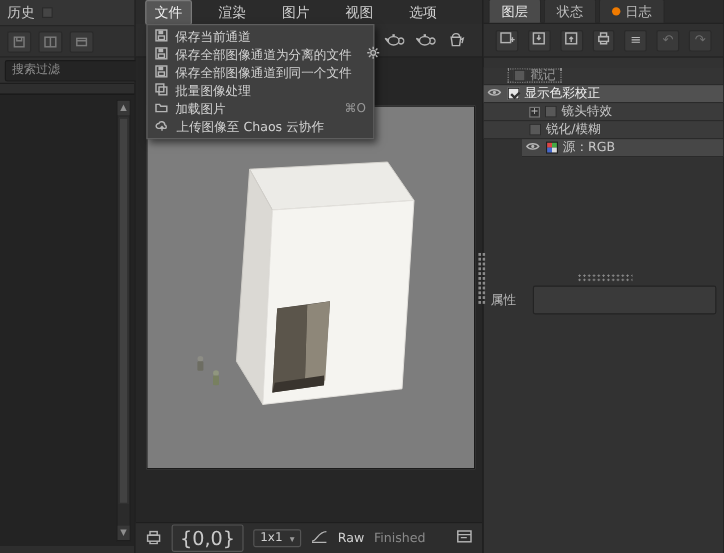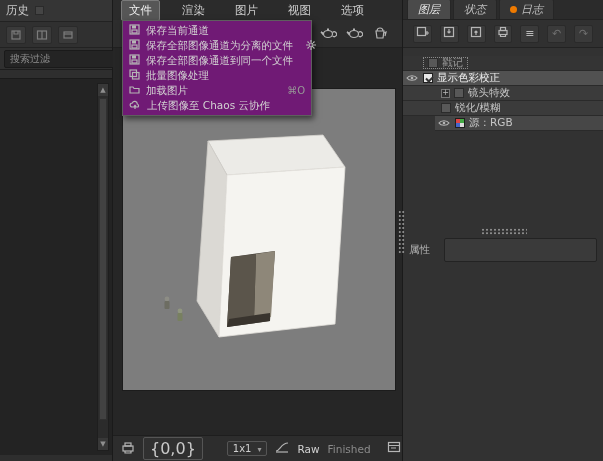--- a/index.html
+++ b/index.html
@@ -25,33 +25,33 @@
   .vs-thumb{position:absolute;left:1px;right:1px;top:2px;bottom:18px;background:#424242;border:1px solid #303030;}
   
   .center{position:absolute;left:113px;top:0;width:289px;height:461px;background:#262626;}
   .menubar{height:20px;display:flex;align-items:center;gap:14px;padding:0 8px;background:#2b2b2b;}
   .menu-item{padding:2px 7px;color:#cfcfcf;font-size:11.5px;border-radius:2px;border:1px solid transparent;}
   .menu-item.active{background:#565656;border-color:#7a7a7a;color:#eee;}
   .c-toolbar{height:28px;display:flex;align-items:center;justify-content:flex-end;gap:9px;padding:0 14px;background:#2d2d2d;border-bottom:1px solid #202020;}
   .viewport{position:absolute;left:9px;top:88px;width:274px;height:303px;background:#7d7d7d;border:1px solid #1c1c1c;}
   .statusbar{position:absolute;left:0;bottom:0;width:100%;height:26px;display:flex;align-items:center;gap:8px;padding:0 8px;background:#2d2d2d;border-top:1px solid #1e1e1e;}
   .chip{border:1px solid #555;background:#303030;color:#c9c9c9;font-size:16px;padding:1px 6px;border-radius:2px;}
-  .zoom-select{display:flex;align-items:flex-end;gap:6px;border:1px solid #555;background:#303030;padding:1px 5px;border-radius:2px;font-size:10px;color:#d0d0d0;margin-left:16px;}
+  .zoom-select{display:flex;align-items:flex-end;gap:6px;border:1px solid #555;background:#303030;padding:1px 5px;border-radius:2px;font-size:10px;color:#d0d0d0;}
   .raw-label{font-size:10.5px;color:#d2d2d2;}
   .status-text{font-size:10.5px;color:#8a8a8a;}
   .sb-spacer{flex:1;}
   
-  .dropdown{position:absolute;left:9px;top:20px;width:190px;background:#701a75;border:1px solid #5e5e5e;box-shadow:2px 3px 6px rgba(0,0,0,.55);z-index:20;padding:2px 0;}
+  .dropdown{position:absolute;left:9px;top:20px;width:190px;background:#404040;border:1px solid #5e5e5e;box-shadow:2px 3px 6px rgba(0,0,0,.55);z-index:20;padding:2px 0;}
   .dd-item{height:15px;display:flex;align-items:center;gap:6px;padding:0 6px;color:#d2d2d2;font-size:10.5px;white-space:nowrap;}
   .dd-item .sp{flex:1;}
   .dd-shortcut{color:#979797;font-size:10px;}
   
   .right-panel{position:absolute;left:402px;top:0;width:201px;height:461px;background:#323232;border-left:1px solid #1a1a1a;}
   .rp-tabs{height:20px;display:flex;align-items:flex-end;gap:2px;padding:0 4px;background:#2b2b2b;border-bottom:1px solid #222;}
-  .rp-tab{display:flex;align-items:center;gap:4px;padding:2px 10px;background:#353535;color:#bdbdbd;font-size:11px;border:1px solid #262626;border-bottom:none;border-radius:2px 2px 0 0;font-style:italic;}
+  .rp-tab{display:flex;align-items:center;gap:4px;padding:2px 10px;background:#353535;color:#bdbdbd;font-size:11px;border:1px solid #262626;border-bottom:none;border-radius:2px 2px 0 0;}
   .rp-tab.active{background:#4a4a4a;color:#e8e8e8;}
   .dot{width:7px;height:7px;border-radius:50%;background:#ef7a00;}
   .rp-toolbar{height:28px;display:flex;align-items:center;gap:8px;padding:0 10px;background:#303030;border-bottom:1px solid #222;}
   .glyph-btn{width:20px;height:18px;display:flex;align-items:center;justify-content:center;background:#3a3a3a;border:1px solid #2a2a2a;border-radius:2px;color:#b9b9b9;font-size:11px;}
   .glyph-btn.dim{color:#6e6e6e;}
   .tree{position:absolute;left:0;top:56px;right:0;}
   .tree-row{height:15px;display:flex;align-items:center;gap:4px;padding:0 2px;border-bottom:1px solid #2a2a2a;background:#3b3b3b;font-size:10.5px;color:#c6c6c6;}
   .tree-row.selected{background:#515151;color:#eee;}
   .tree-row.source{background:#474747;margin-left:32px;}
   .tree-row.dim{background:#343434;color:#9a9a9a;}

